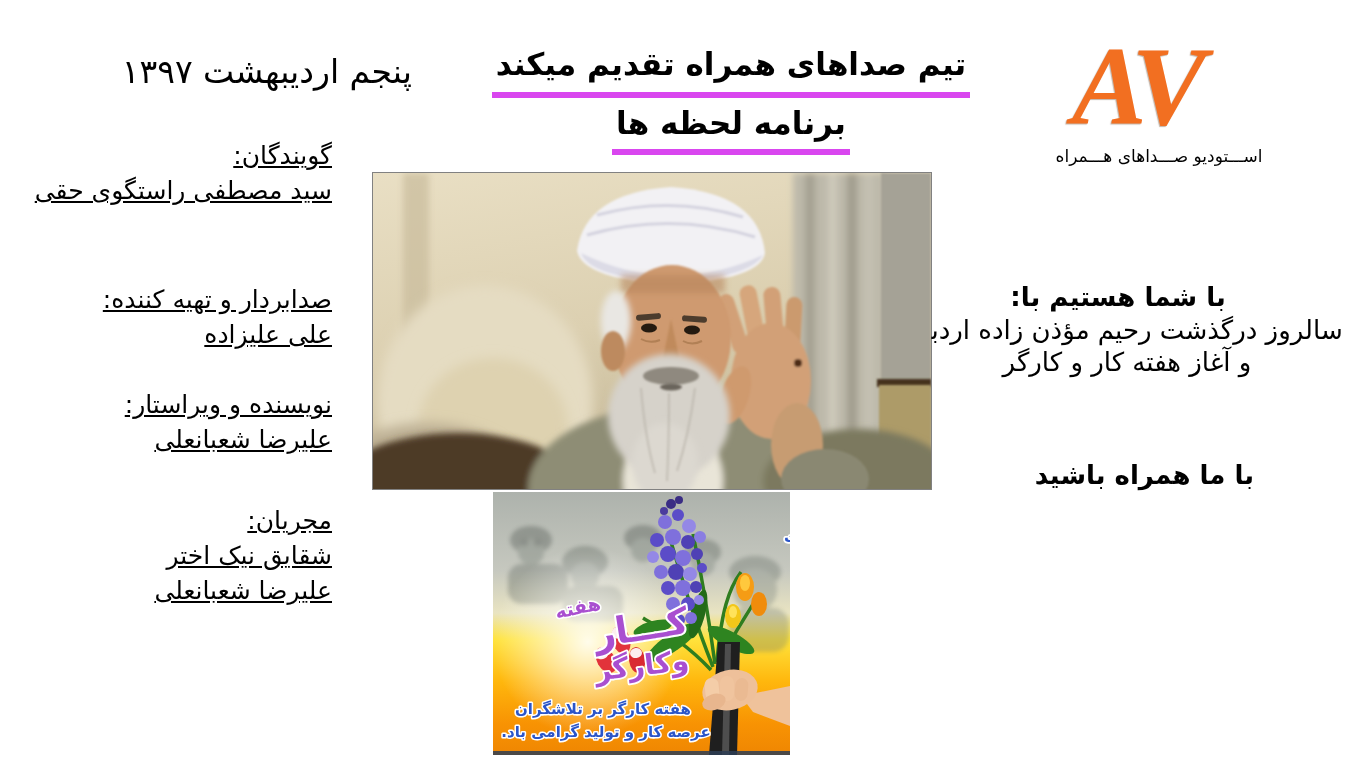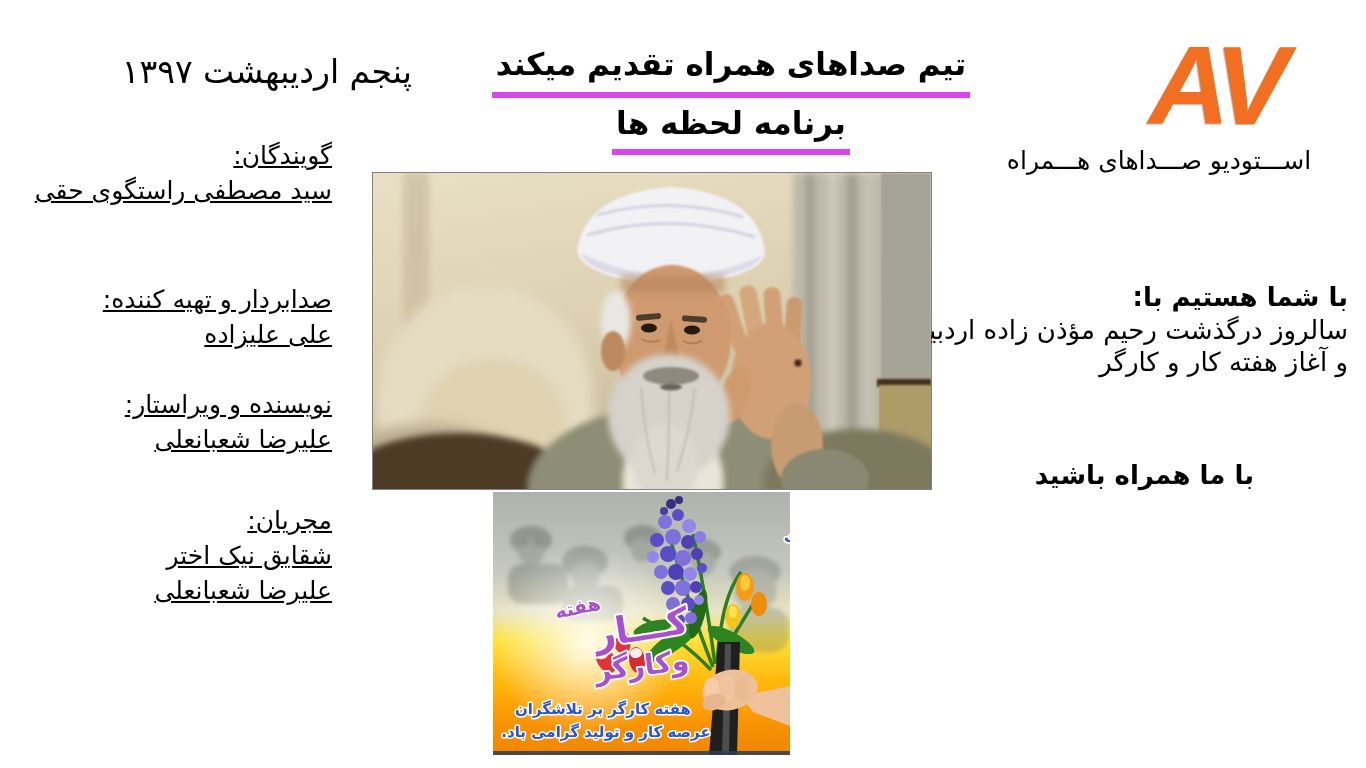--- a/index.html
+++ b/index.html
@@ -7,30 +7,30 @@
     position:relative;width:1366px;height:768px;background:#ffffff;
     font-family:"DejaVu Sans",sans-serif;direction:rtl;overflow:hidden;color:#000;
   }
   .abs{position:absolute;}
   
   .date{top:52px;left:28px;width:384px;font-size:33px;font-weight:normal;text-align:right;direction:rtl;white-space:nowrap;}
   .title-block{top:46px;left:487px;width:488px;text-align:center;direction:rtl;}
   .title-line{display:inline-block;font-size:31px;font-weight:bold;line-height:1.2;
     border-bottom:6px solid #d946ef;padding:0 4px 9px 4px;white-space:nowrap;}
   .title-line2{margin-top:7px;padding-bottom:7px;}
-  .logo{top:38px;right:84px;width:210px;height:96px;text-align:right;direction:ltr;
-    font-family:Liberation Sans, sans-serif;font-style:italic;font-weight:bold;
+  .logo{top:38px;right:84px;width:210px;height:96px;text-align:left;direction:ltr;
+    font-family:Liberation Serif, serif;font-style:italic;font-weight:bold;
     font-size:112px;line-height:96px;letter-spacing:-7px;color:#f26f21;
     text-shadow:-1px 1px 1px rgba(80,40,10,0.35);}
-  .studio{top:146px;right:10px;width:394px;font-size:25px;text-align:center;direction:rtl;white-space:nowrap;}
+  .studio{top:146px;right:10px;width:394px;font-size:17px;text-align:center;direction:rtl;white-space:nowrap;}
   
   .credit-g{left:8px;width:324px;font-size:25px;line-height:35px;direction:rtl;text-decoration:underline;}
   .g1{top:138px;} .g2{top:282px;} .g3{top:387px;} .g4{top:503px;}
   
-  .topics{top:280px;right:18px;width:460px;text-align:right;direction:rtl;}
+  .topics{top:280px;right:18px;width:460px;text-align:center;direction:rtl;}
   .topics-intro{font-size:26px;font-weight:bold;line-height:34px;}
   .topics-item{font-size:26px;line-height:32px;white-space:nowrap;}
   .topics-item2{padding-left:18px;}
   .outro{top:460px;right:112px;font-size:26px;font-weight:bold;direction:rtl;white-space:nowrap;}
   
   .photo{left:372px;top:172px;width:558px;height:316px;border:1px solid rgba(45,45,45,.6);box-sizing:content-box;}
   .poster{left:493px;top:492px;width:297px;height:263px;}
   .photo svg,.poster svg{display:block;width:100%;height:100%;}
   svg text{font-family:"DejaVu Sans",sans-serif;}
   .outline{paint-order:stroke;stroke:#ffffff;stroke-linejoin:round;stroke-linecap:round;}

